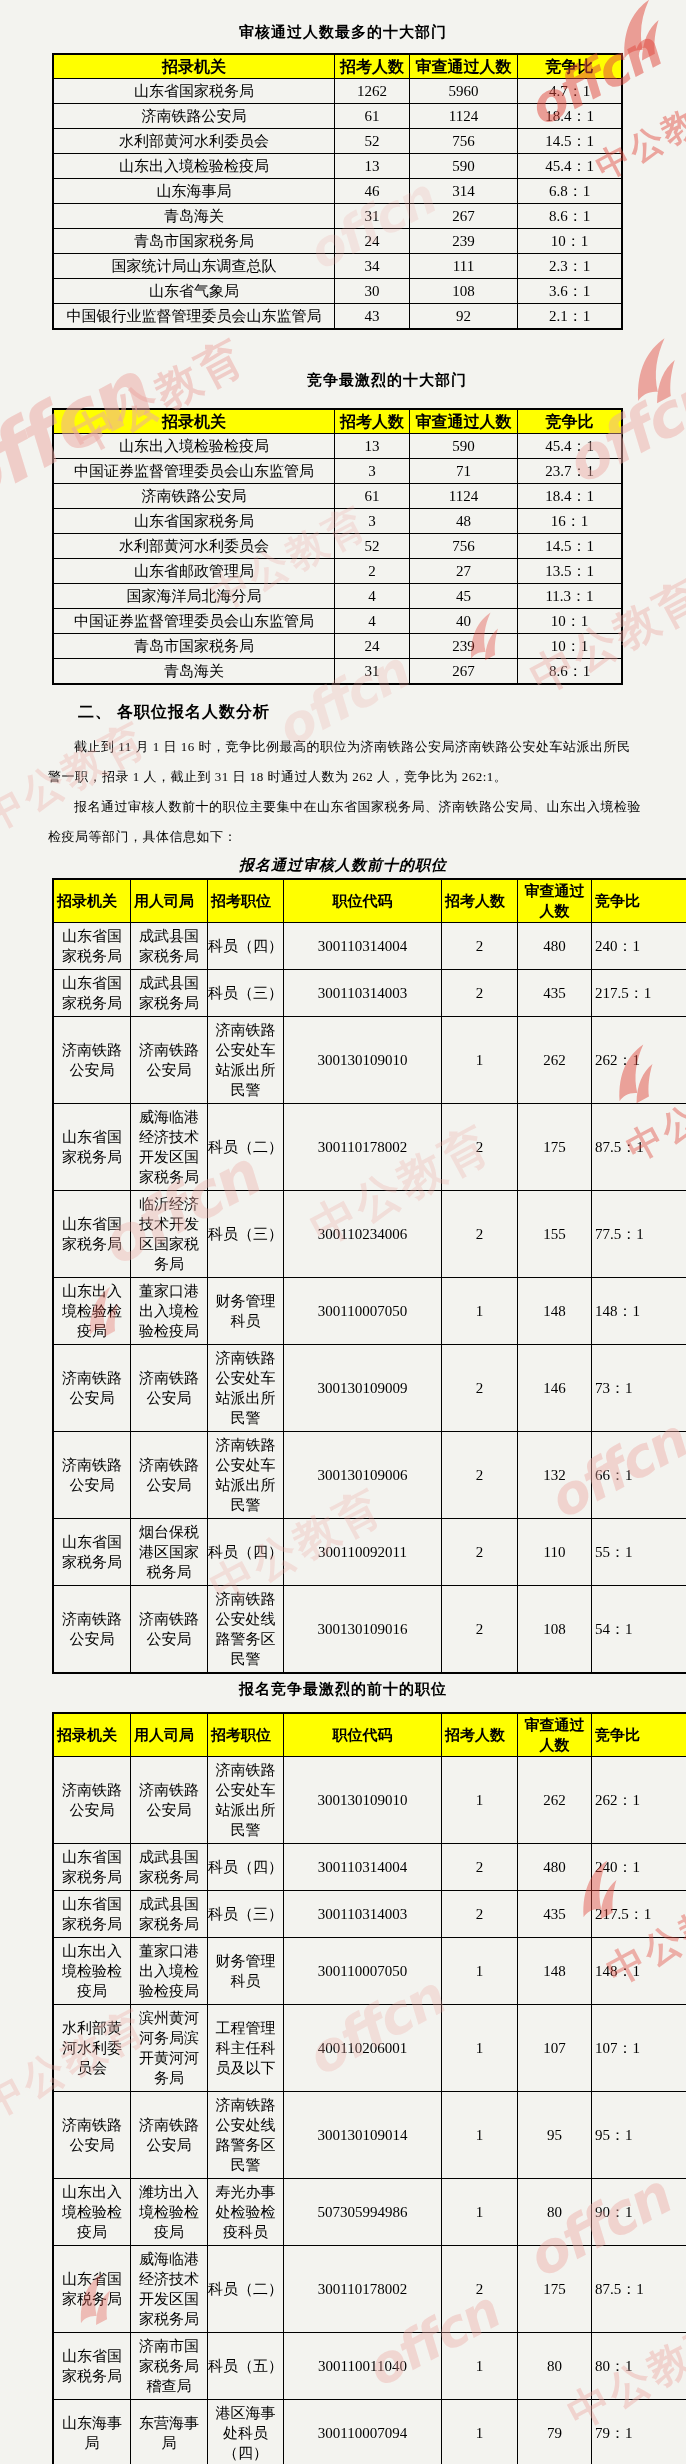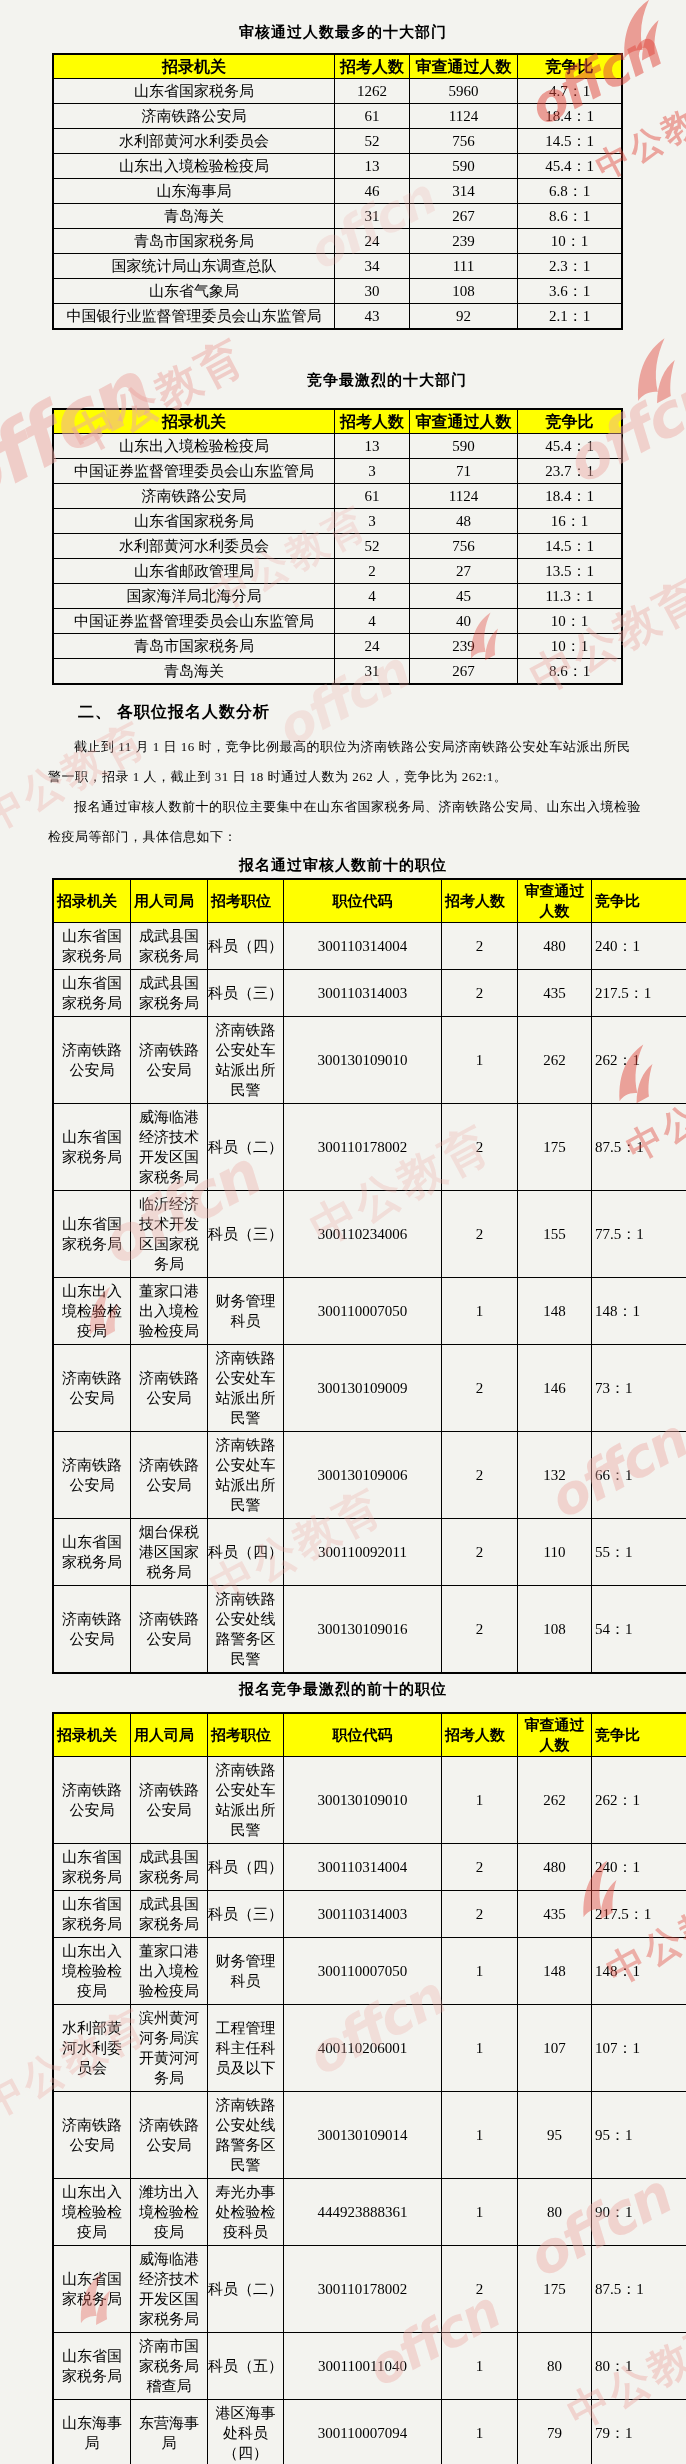--- a/index.html
+++ b/index.html
@@ -278,21 +278,21 @@
         </tbody>
     </table>
 
     <div class="sec-heading" style="top:702px;">二、 各职位报名人数分析</div>
 
     <div class="paras" style="top:732px;">
       <p>截止到 11 月 1 日 16 时，竞争比例最高的职位为济南铁路公安局济南铁路公安处车站派出所民警一职，招录 1 人，截止到 31 日 18 时通过人数为 262 人，竞争比为 262:1。</p>
       <p>报名通过审核人数前十的职位主要集中在山东省国家税务局、济南铁路公安局、山东出入境检验检疫局等部门，具体信息如下：</p>
     </div>
 
-    <div class="t-title" style="top:856px;">报名通过审核人数前十的职位</div>
+    <div class="t-title" style="top:856px;font-style:italic;">报名通过审核人数前十的职位</div>
 
     <table class="jobs" style="top:878px;">
       <thead>
         <tr>
             <th class="c0">招录机关</th>
             <th class="c1">用人司局</th>
             <th class="c2">招考职位</th>
             <th class="c3">职位代码</th>
             <th class="c4">招考人数</th>
             <th class="c5">审查通过
@@ -533,21 +533,21 @@
           <tr>
             <td class="c0">山东出入
 境检验检
 疫局</td>
             <td class="c1">潍坊出入
 境检验检
 疫局</td>
             <td class="c2">寿光办事
 处检验检
 疫科员</td>
-            <td class="c3">444923888361</td>
+            <td class="c3">507305994986</td>
             <td class="c4">1</td>
             <td class="c5">80</td>
             <td class="c6">90：1</td>
           </tr>
           <tr>
             <td class="c0">山东省国
 家税务局</td>
             <td class="c1">威海临港
 经济技术
 开发区国

